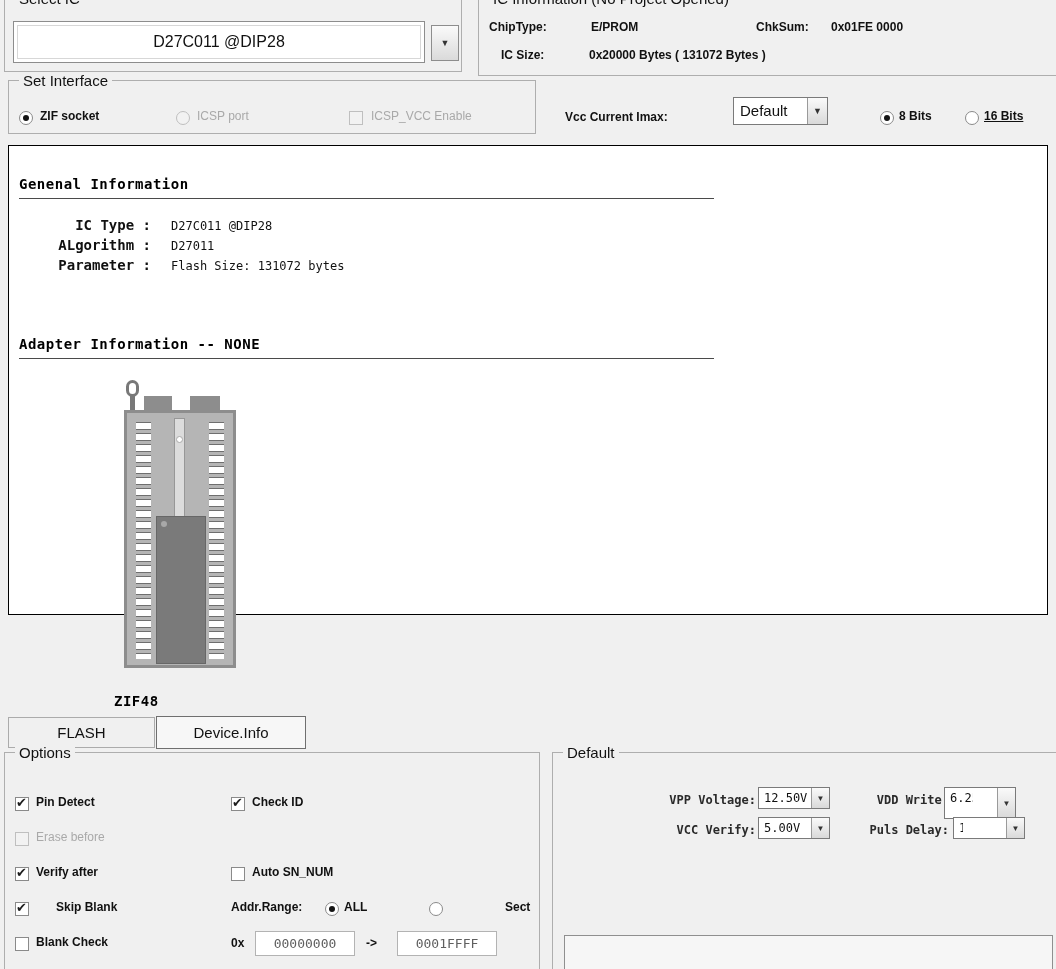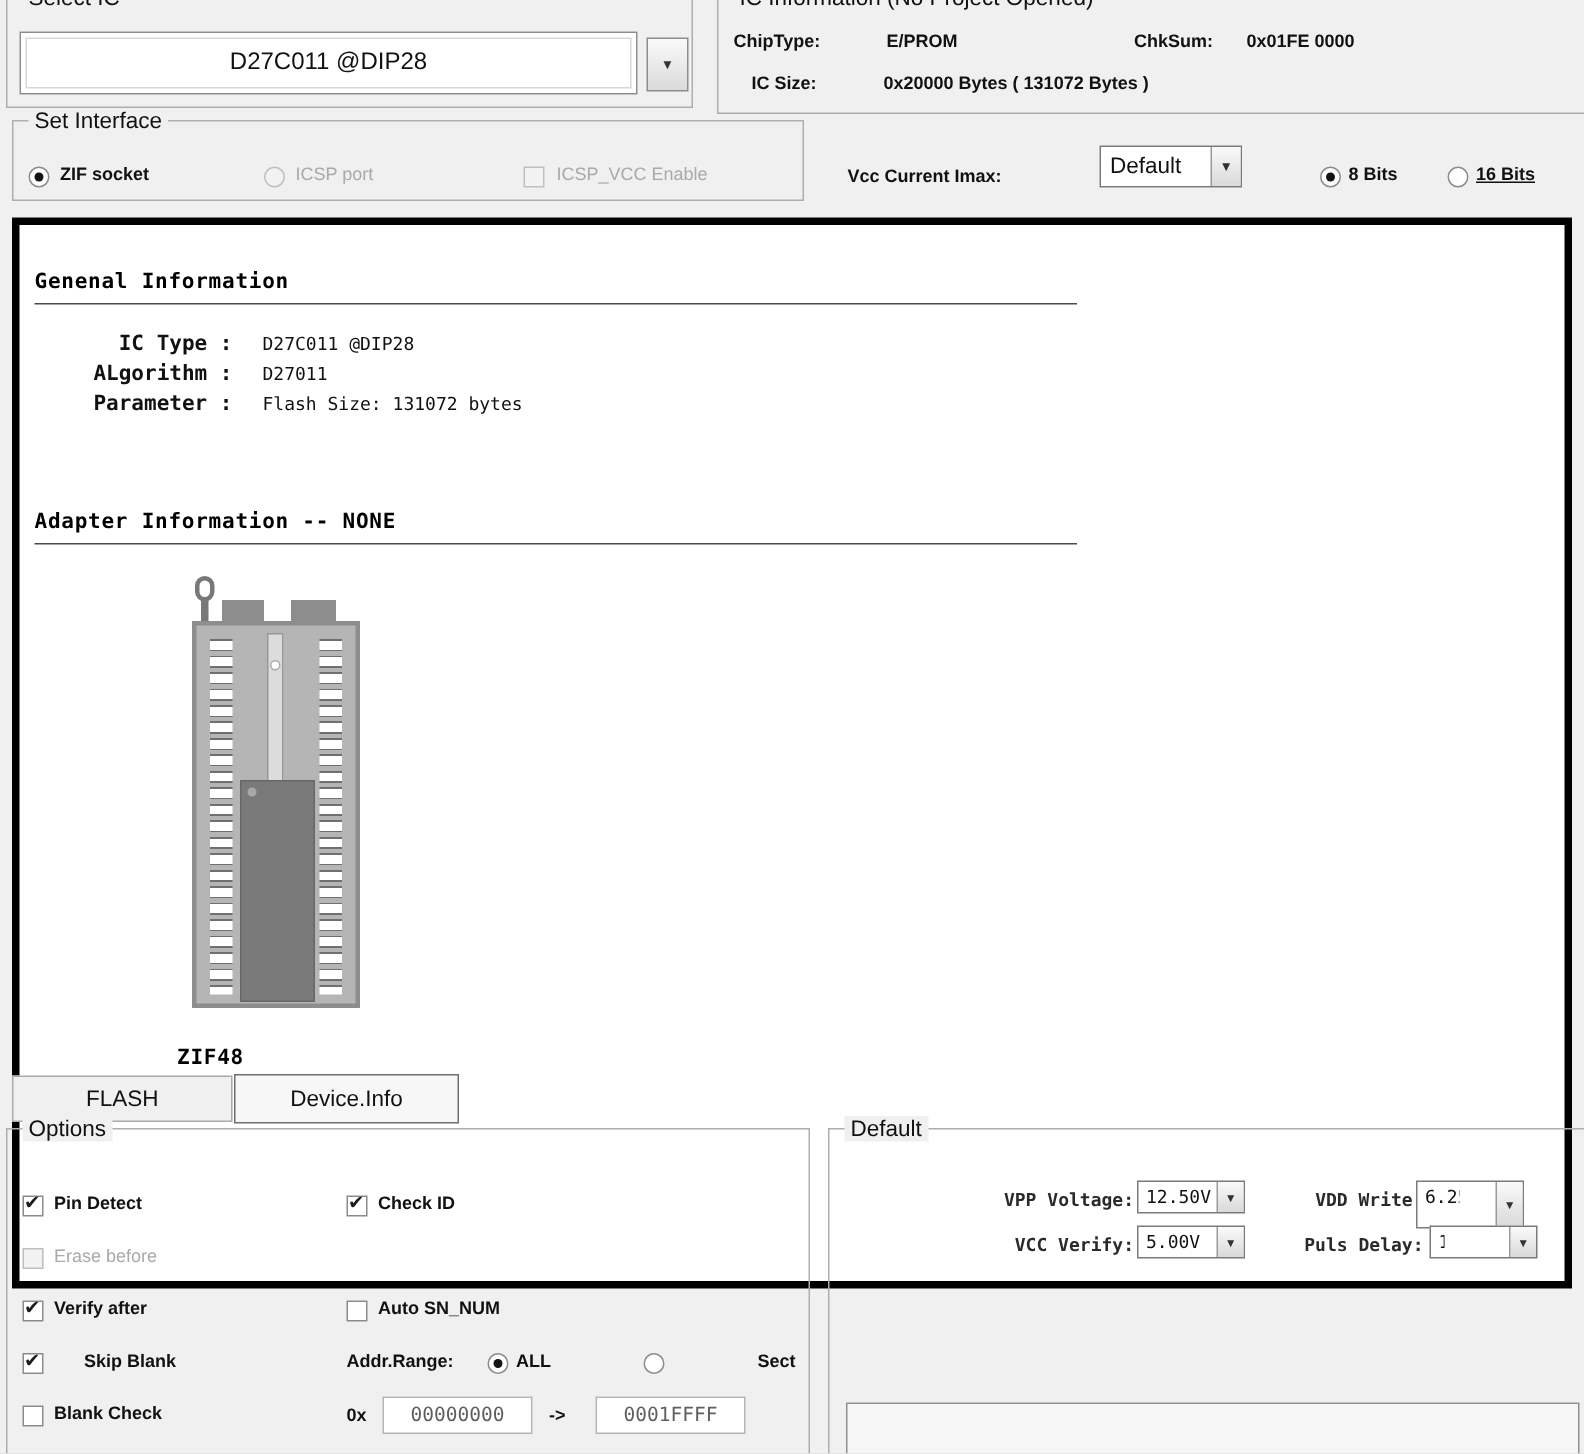--- a/index.html
+++ b/index.html
@@ -29,21 +29,21 @@
   .combo .btn { width:18px; background:linear-gradient(#fafafa,#d9d9d9); border-left:1px solid #9a9a9a; display:flex; align-items:center; justify-content:center; font-size:8px; color:#333; }
   .combo.big .val { font-family:"Liberation Sans", sans-serif; font-size:15px; padding:4px 2px 0 6px; }
   .combo.big .btn { width:20px; font-size:9px; }
 
   
   #selic-box { position:absolute; background:#fff; border:1px solid #8d8d8d; padding:3px; }
   #selic-inner { width:100%; height:100%; border:1px solid #d7d7d7; display:flex; align-items:center; justify-content:center; font-size:16px; }
   #selic-btn { position:absolute; background:linear-gradient(#fafafa,#dadada); border:1px solid #8d8d8d; display:flex; align-items:center; justify-content:center; font-size:9px; color:#333; }
 
   
-  #panel { position:absolute; left:8px; top:145px; width:1040px; height:714px; background:#fff; border:5px solid #000000; }
+  #panel { position:absolute; left:8px; top:145px; width:1040px; height:470px; background:#fff; border:1px solid #000000; }
   .hd { position:absolute; font:bold 14px "DejaVu Sans Mono", monospace; letter-spacing:0.5px; color:#000; }
   .rule { position:absolute; height:1px; background:#4a4a4a; }
   .inforow { height:20px; white-space:nowrap; }
   .inforow .k { display:inline-block; width:132px; text-align:right; font:bold 14px "DejaVu Sans Mono", monospace; }
   .inforow .v { margin-left:20px; font:12px "DejaVu Sans Mono", monospace; }
 
   
   #socket { position:absolute; left:105px; top:232px; width:135px; height:310px; }
   .sock-part { position:absolute; }
   #sock-body { left:10px; top:32px; width:112px; height:258px; background:#b5b5b5; border:3px solid #8d8d8d; }

